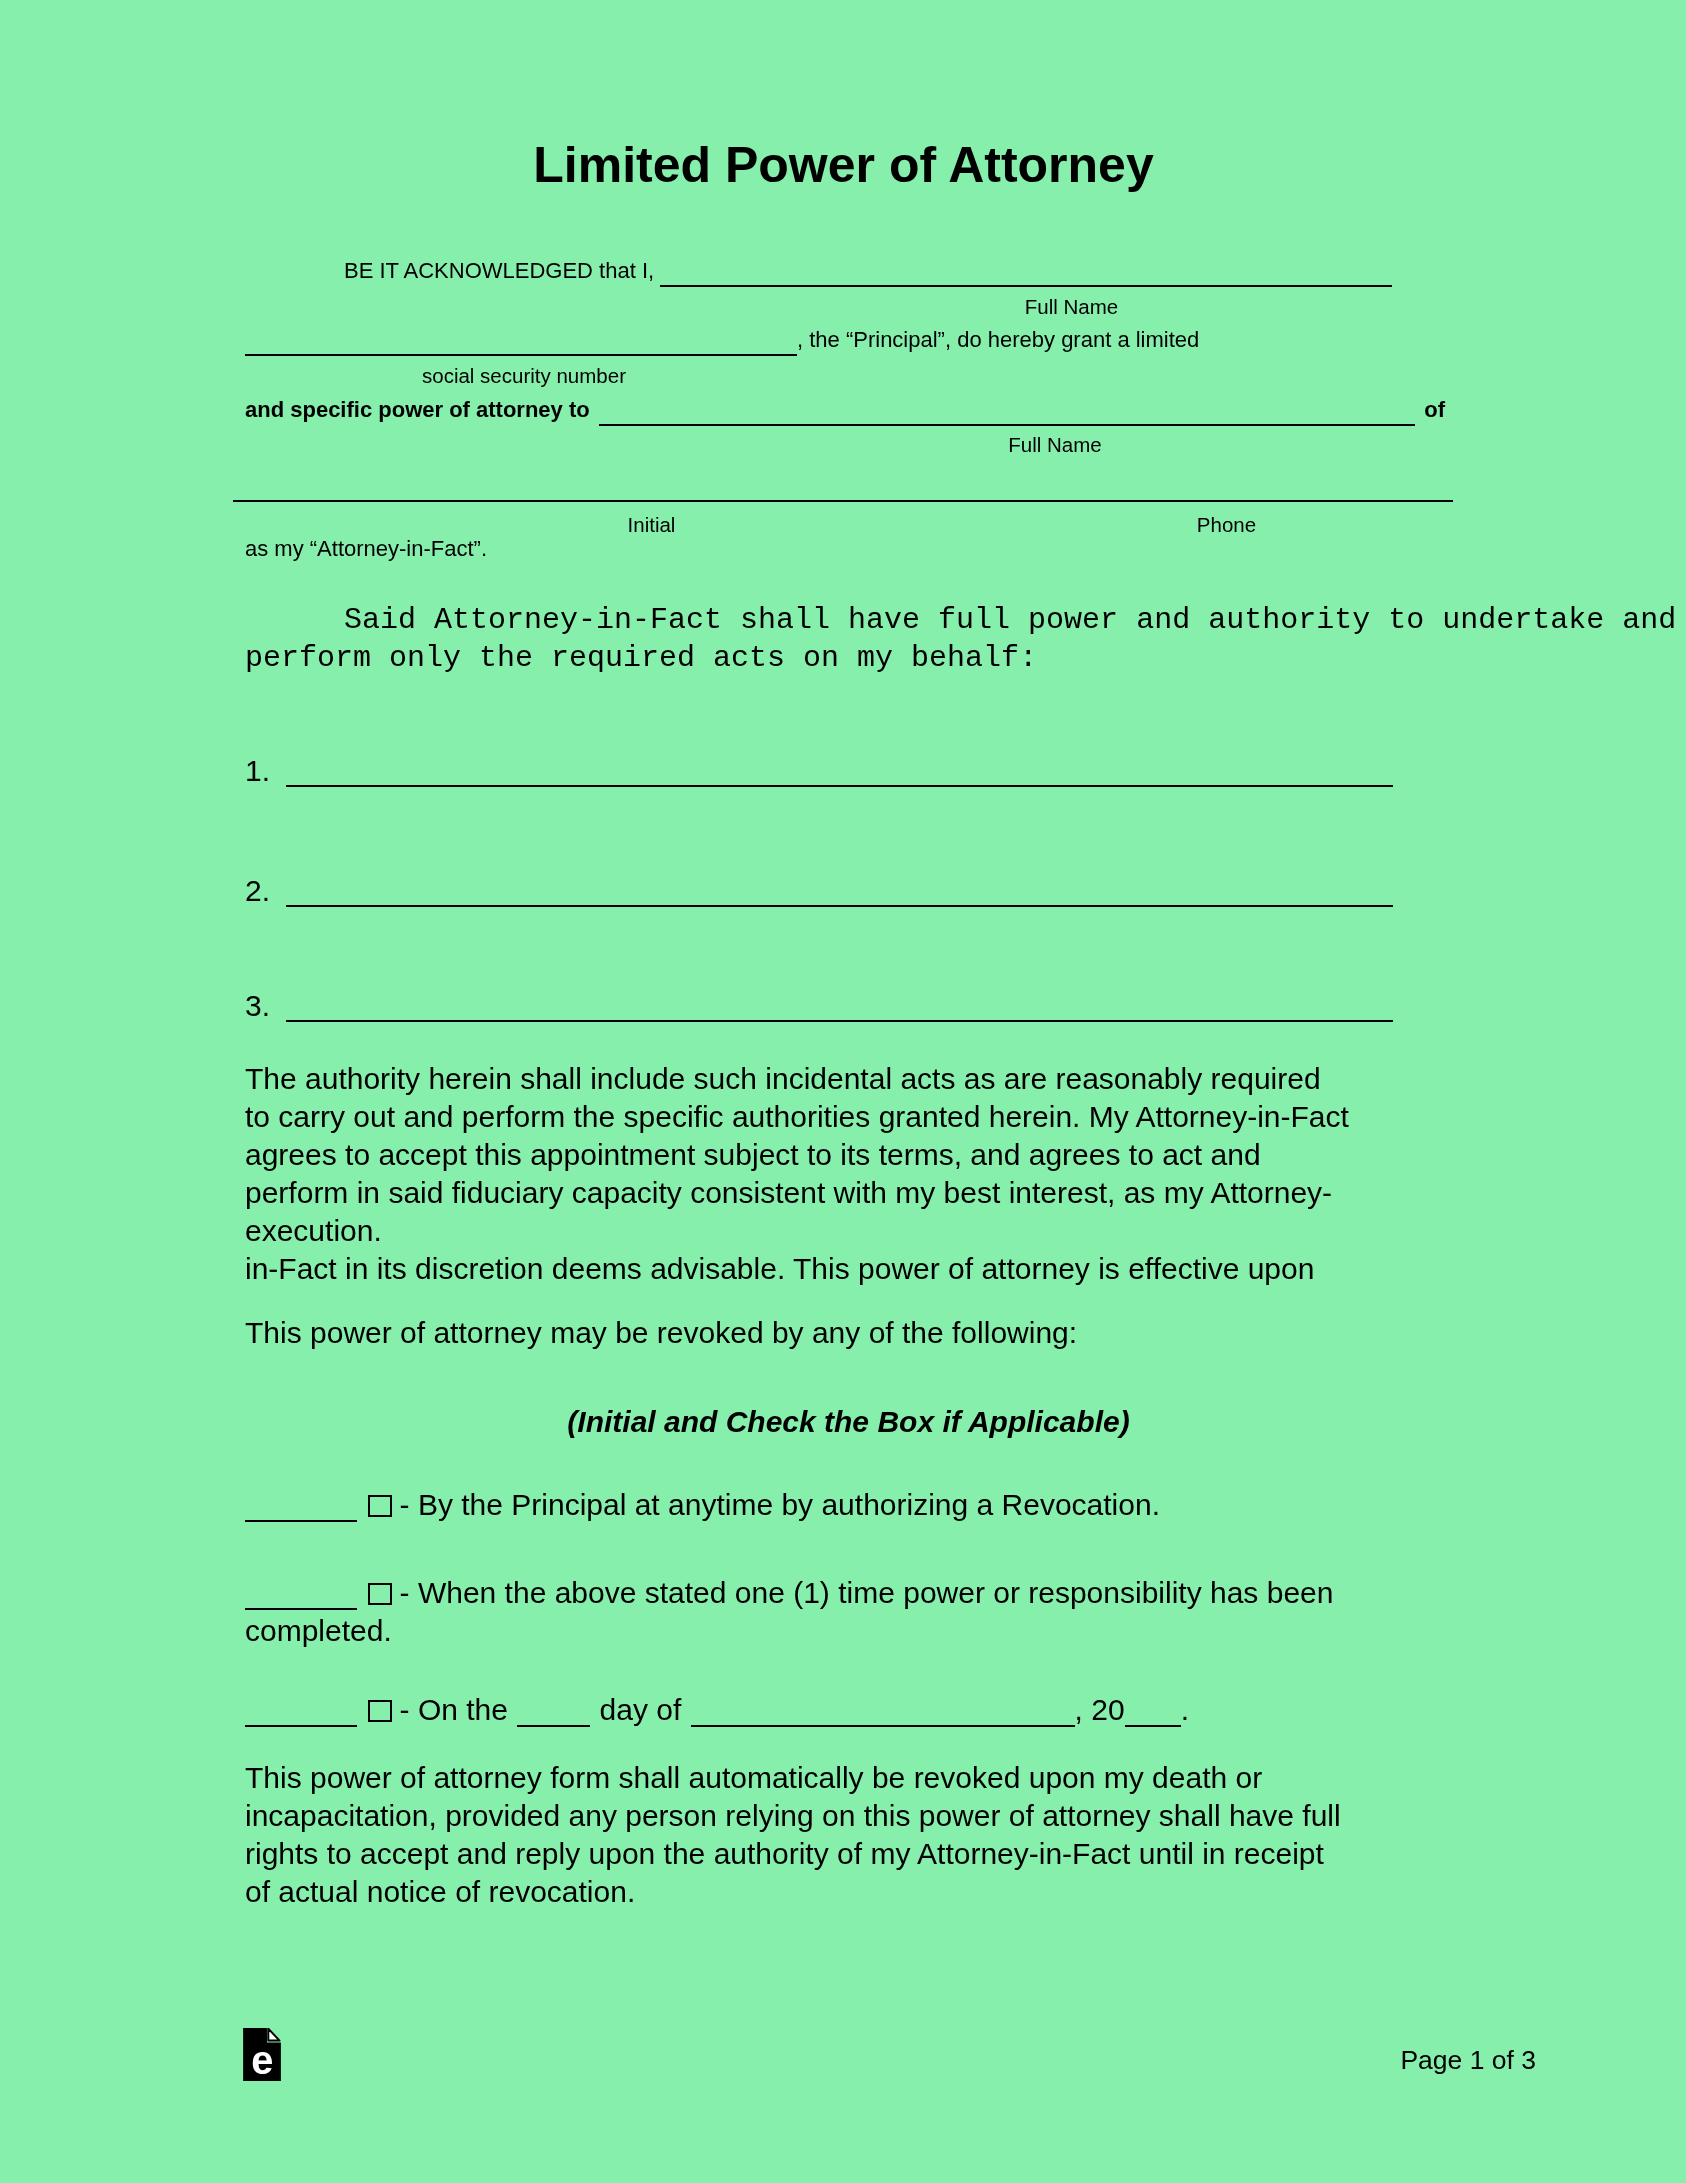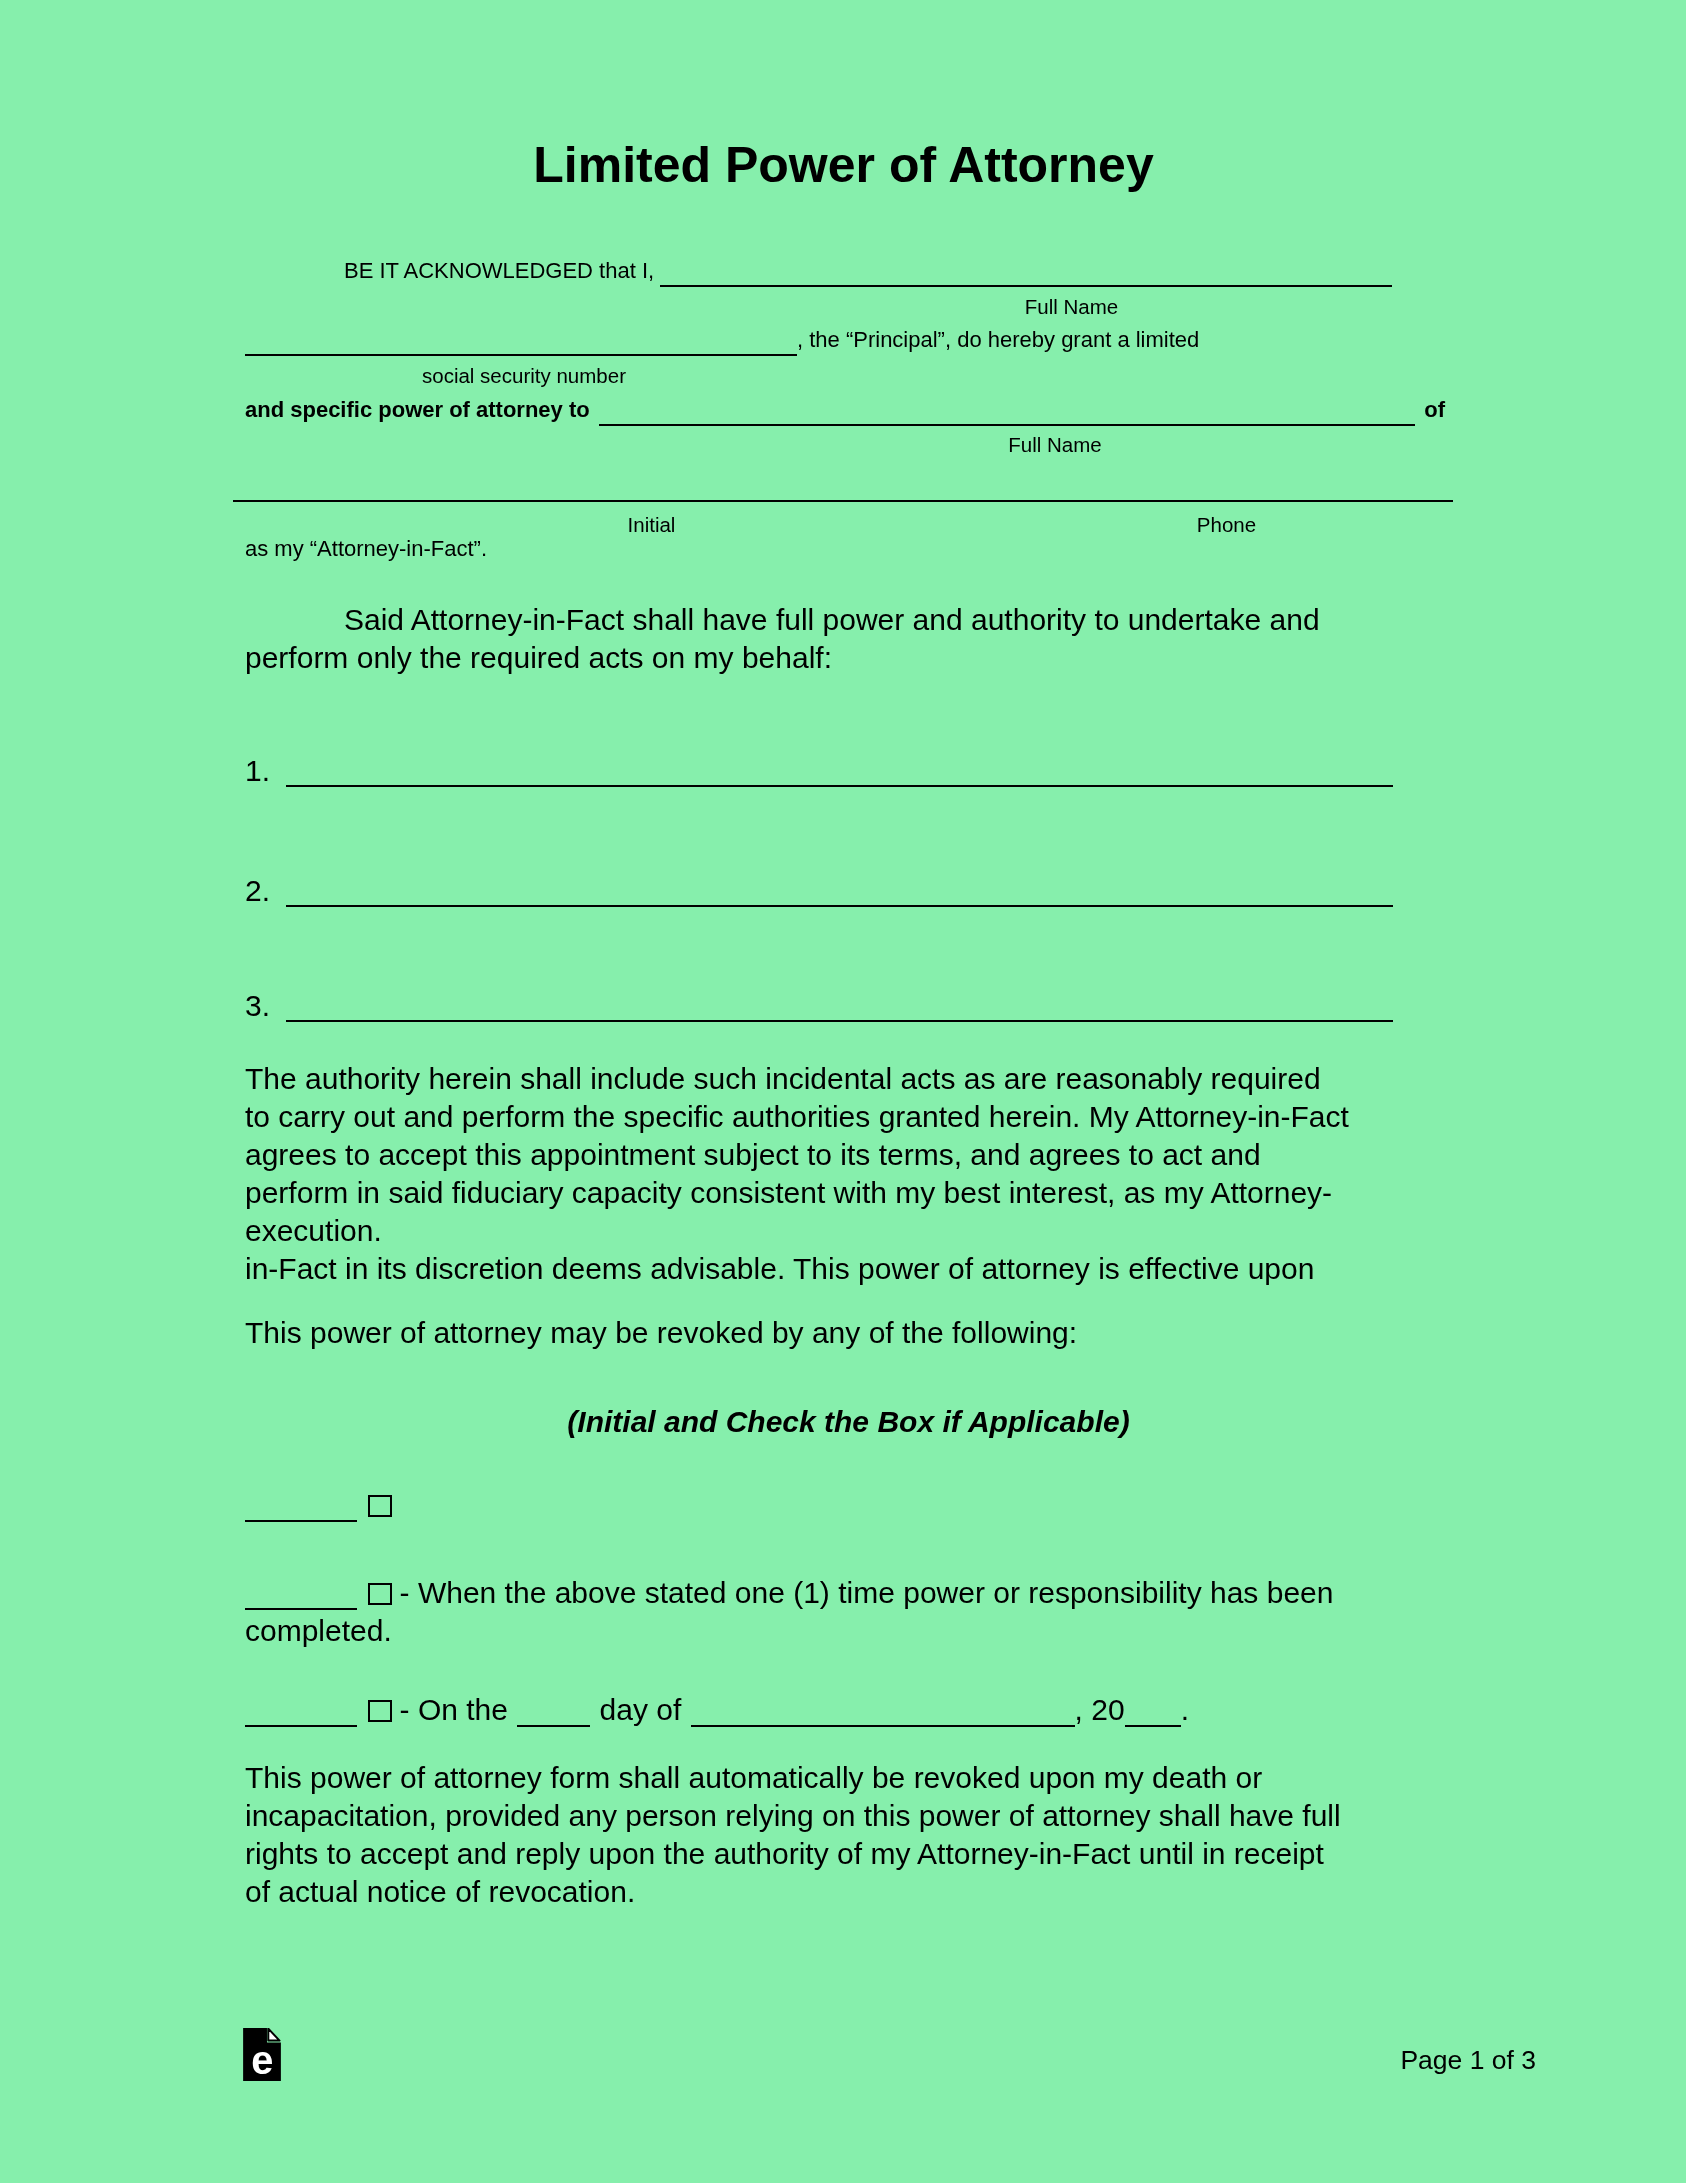--- a/index.html
+++ b/index.html
@@ -139,21 +139,21 @@
   <div class="cap" style="left:701px; top:433px; width:708px;">Full Name</div>
 
   <div class="hline" style="left:233px; top:499px; width:1220px;"></div>
   <div class="cap" style="left:463px; top:513px; width:377px;">Initial</div>
   <div class="cap" style="left:1038px; top:513px; width:377px;">Phone</div>
 
   <div class="row" style="left:245px; top:532px;">
     <span class="t">as my “Attorney-in-Fact”.</span>
   </div>
 
-  <div class="para" style="left:245px; top:601px; width:1257px;">
+  <div class="para" style="left:245px; top:601px; width:1257px;font-family:Liberation Mono, monospace;">
     <div class="pline indent1">Said Attorney-in-Fact shall have full power and authority to undertake and</div>
     <div class="pline">perform only the required acts on my behalf:</div>
   </div>
 
   <div class="actrow" style="left:245px; top:754px; width:1148px;">
     <span class="actnum">1.</span>
     <div class="fill grow"></div>
   </div>
   <div class="actrow" style="left:245px; top:874px; width:1148px;">
     <span class="actnum">2.</span>
@@ -173,21 +173,21 @@
     <div class="pline">in-Fact in its discretion deems advisable. This power of attorney is effective upon</div>
   </div>
 
   <div class="para" style="left:245px; top:1314px; width:1257px;">
     <div class="pline">This power of attorney may be revoked by any of the following:</div>
   </div>
 
   <div class="heading" style="left:245px; top:1403px; width:1207px;">(Initial and Check the Box if Applicable)</div>
 
   <div class="para" style="left:245px; top:1486px; width:1257px;">
-    <div class="pline"><span class="iblank" style="width:112px;"></span><span class="checkbox"></span></div>
+    <div class="pline"><span class="iblank" style="width:112px;"></span><span class="checkbox"></span><span>- By the Principal at anytime by authorizing a Revocation.</span></div>
   </div>
 
   <div class="para" style="left:245px; top:1574px; width:1257px;">
     <div class="pline"><span class="iblank" style="width:112px;"></span><span class="checkbox"></span><span>- When the above stated one (1) time power or responsibility has been</span></div>
     <div class="pline">completed.</div>
   </div>
 
   <div class="para" style="left:245px; top:1691px; width:1257px;">
     <div class="pline"><span class="iblank" style="width:112px;"></span><span class="checkbox"></span><span>- On the</span><span class="iblank" style="width:73px; margin:0 9.3px;"></span><span>day of</span><span class="iblank" style="width:384px; margin-left:9.3px;"></span><span>, 20</span><span class="iblank" style="width:56px;"></span><span>.</span></div>
   </div>

